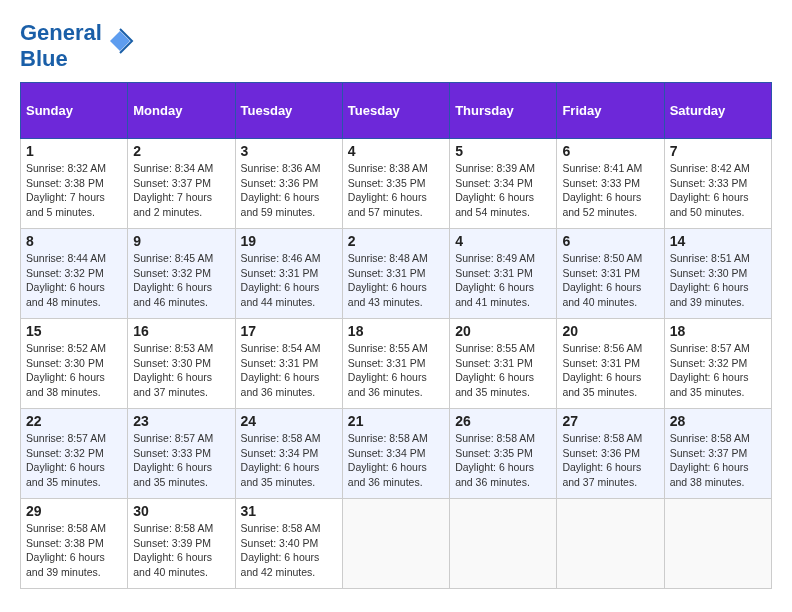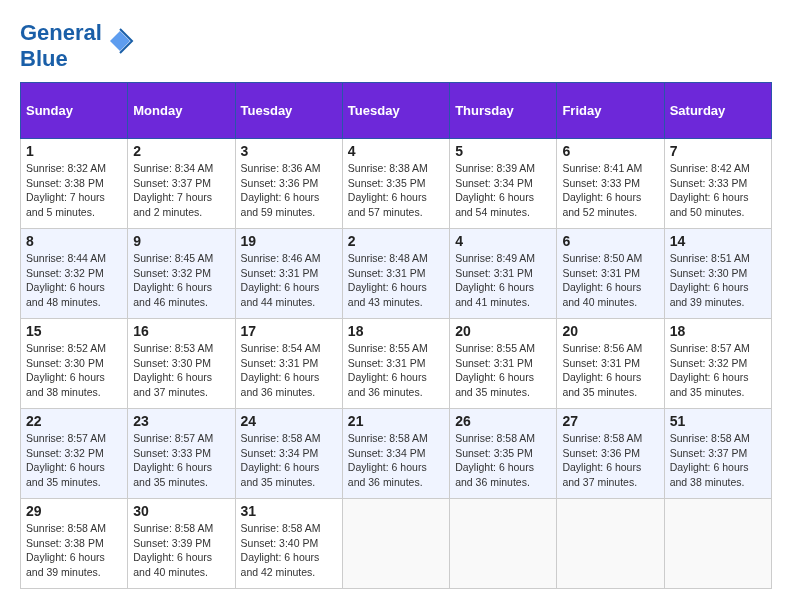--- a/index.html
+++ b/index.html
@@ -213,21 +213,21 @@
         </td>
         <td>
           <div class="day-number">26</div>
           <div class="day-detail">Sunrise: 8:58 AM<br>Sunset: 3:35 PM<br>Daylight: 6 hours and 36 minutes.</div>
         </td>
         <td>
           <div class="day-number">27</div>
           <div class="day-detail">Sunrise: 8:58 AM<br>Sunset: 3:36 PM<br>Daylight: 6 hours and 37 minutes.</div>
         </td>
         <td>
-          <div class="day-number">51</div>
+          <div class="day-number">28</div>
           <div class="day-detail">Sunrise: 8:58 AM<br>Sunset: 3:37 PM<br>Daylight: 6 hours and 38 minutes.</div>
         </td>
       </tr>
       <tr>
         <td>
           <div class="day-number">29</div>
           <div class="day-detail">Sunrise: 8:58 AM<br>Sunset: 3:38 PM<br>Daylight: 6 hours and 39 minutes.</div>
         </td>
         <td>
           <div class="day-number">30</div>

